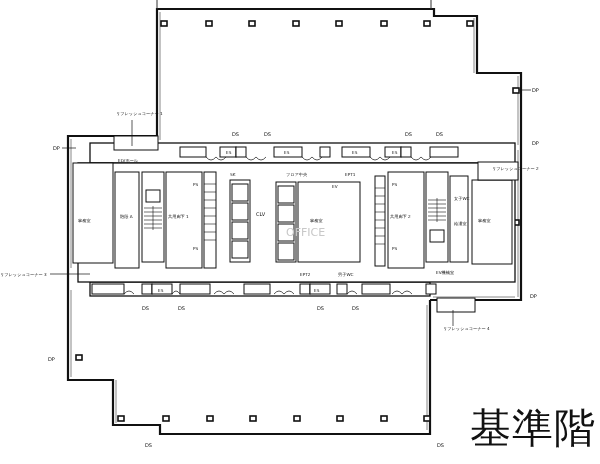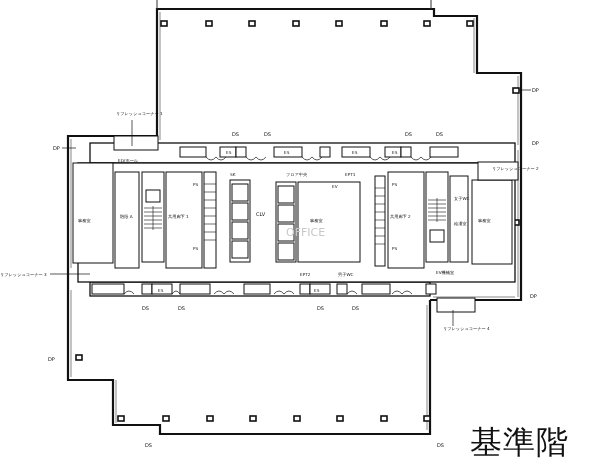--- a/index.html
+++ b/index.html
@@ -11,21 +11,21 @@
   .wall-inner { fill: none; stroke: #888; stroke-width: 1; }
   .col { fill: #fff; stroke: #111; stroke-width: 1.6; }
   .core { fill: #fff; stroke: #111; stroke-width: 1.3; }
   .room { fill: #fff; stroke: #111; stroke-width: 1; }
   .lbl { font-size: 4.2px; fill: #111; font-family: "DejaVu Sans", sans-serif; }
   .lbl-s { font-size: 5px; fill: #111; font-family: "DejaVu Sans", sans-serif; }
   .lead { stroke: #111; stroke-width: 0.7; fill: none; }
   .door { fill: none; stroke: #111; stroke-width: 0.7; }
   .hatch { fill: none; stroke: #111; stroke-width: 0.6; }
   .watermark { font-size: 11px; fill: #c8c8c8; font-family: "DejaVu Sans", sans-serif; }
-  #floor-title { position: absolute; left: 470px; top: 421px; font-size: 32px;
+  #floor-title { position: absolute; left: 470px; top: 401px; font-size: 41px;
                  letter-spacing: 1px; color: #111; font-family: "DejaVu Sans", sans-serif; }
 </style>
 </head>
 <body>
 
 <svg id="plan" viewBox="0 0 600 464" xmlns="http://www.w3.org/2000/svg">
 
   <g>
 
     <polyline class="wall" points="157,140 157,9 434,9 434,16 477,16 477,73 521,73 521,145"></polyline>

